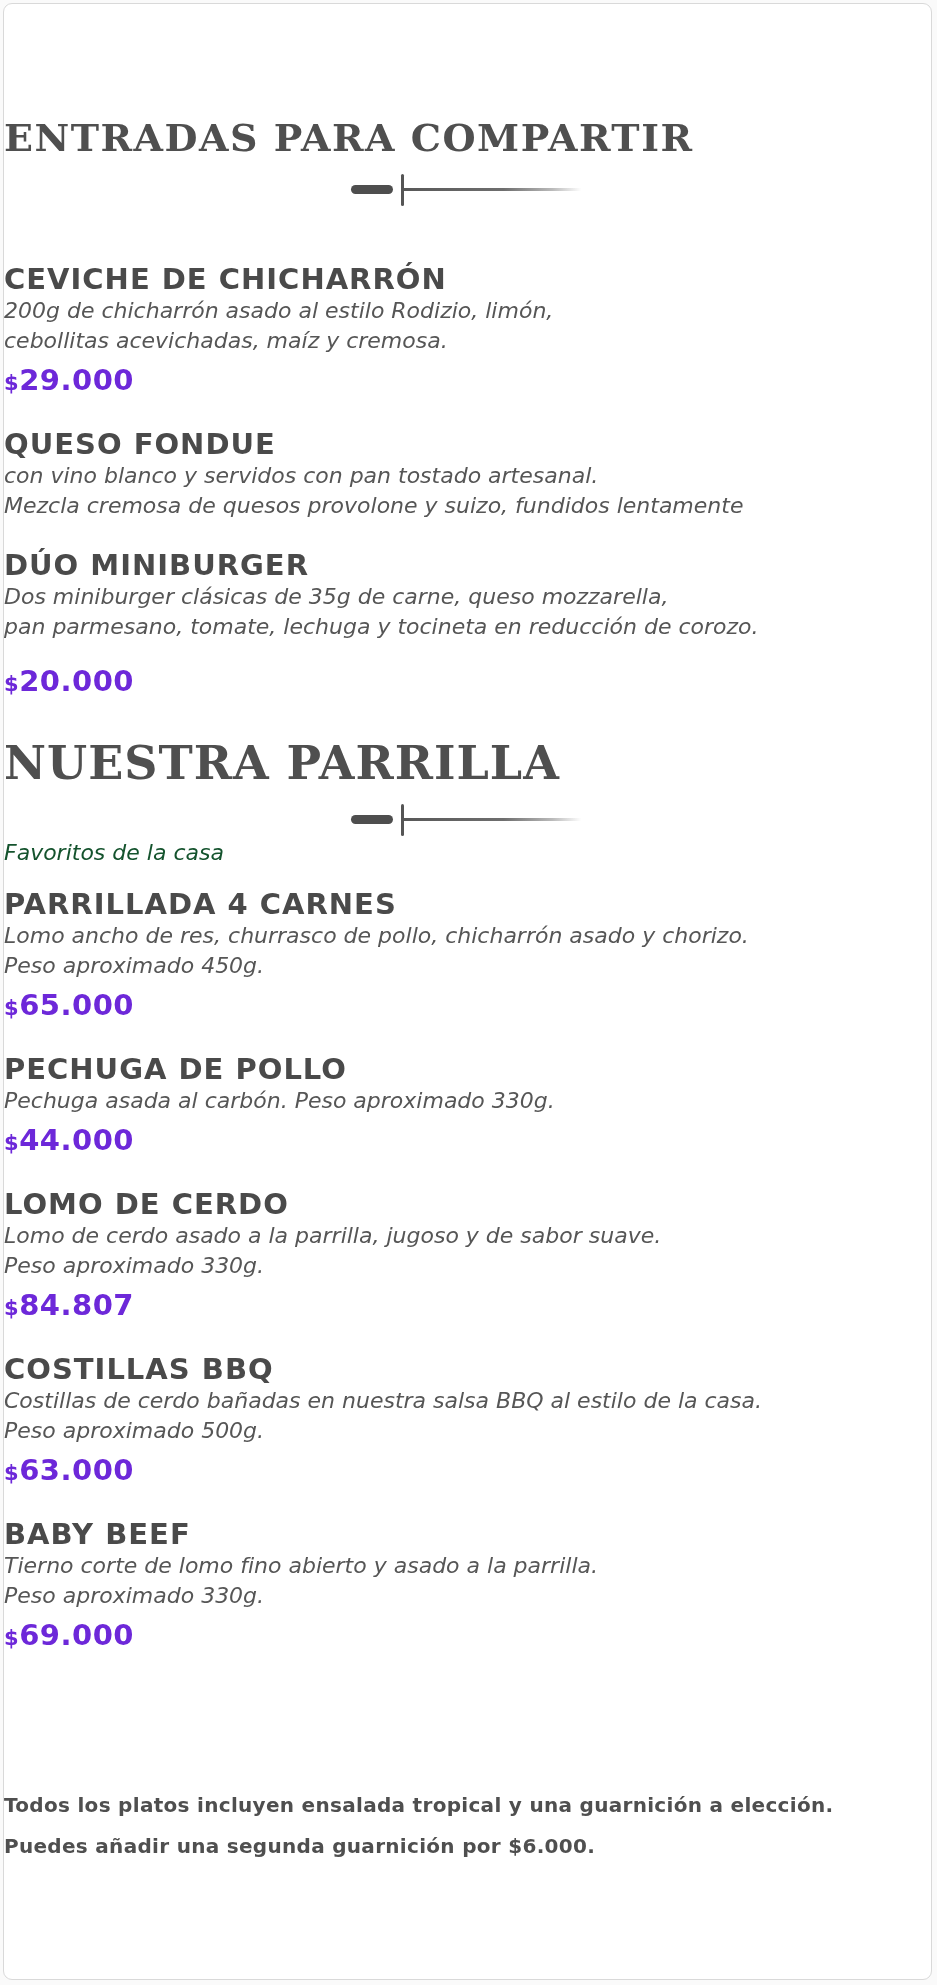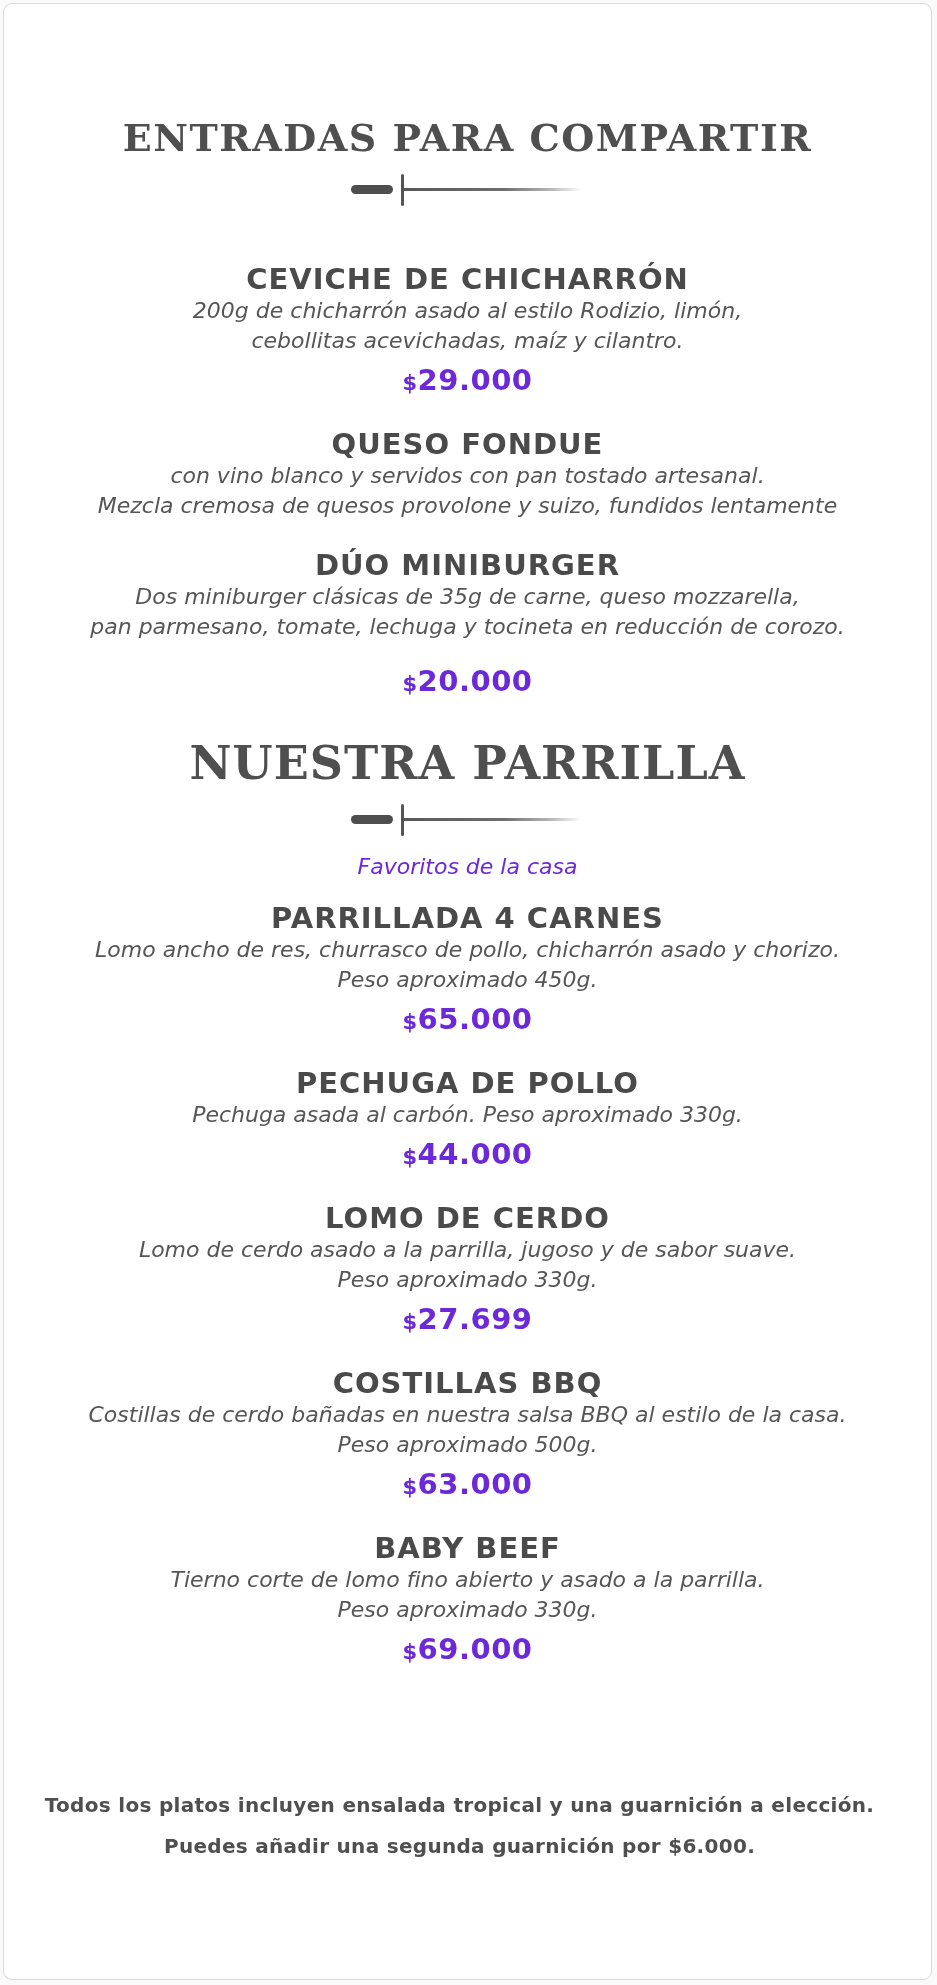--- a/index.html
+++ b/index.html
@@ -16,21 +16,20 @@
   }
   .menu-card {
     position: absolute;
     left: 3px; top: 3px;
     width: 929px; height: 1977px;
     box-sizing: border-box;
     background: #ffffff;
     border: 1px solid #d9d9d9;
     border-radius: 9px;
     overflow: hidden;
-    text-align: center;
     color: #4a4a4a;
   }
   .section-heading {
     font-family: "DejaVu Serif", "Liberation Serif", serif;
     font-weight: bold;
     color: #4f4f4f;
     line-height: 1.15;
   }
   .section-entradas { padding-top: 112px; }
   .section-entradas .section-heading {
@@ -66,24 +65,24 @@
     background: #555555;
     border-radius: 2px;
   }
   .skewer .blade {
     position: absolute;
     left: 53px; top: 14px;
     width: 181px; height: 3px;
     background: linear-gradient(to right, #585858 0%, #6e6e6e 55%, rgba(130,130,130,0.55) 82%, rgba(140,140,140,0) 98%);
   }
   .section-subtitle {
-    margin-top: 18px;
+    margin-top: 4px;
     font-size: 22px;
     font-style: italic;
-    color: #6d28d9;
+    color: #14532d;
   }
   .items { margin-top: 56px; }
   .section-parrilla .items { margin-top: 22px; }
   .menu-item { margin-bottom: 27px; }
   .item-name {
     font-size: 29px;
     font-weight: bold;
     letter-spacing: 1px;
     color: #4a4a4a;
     line-height: 34px;
@@ -133,21 +132,21 @@
           <span class="guard"></span>
           <span class="blade"></span>
         </div>
       </div>
 
       <div class="items">
         <div class="menu-item">
           <div class="item-name">CEVICHE DE CHICHARRÓN</div>
           <div class="item-desc">
             <div>200g de chicharrón asado al estilo Rodizio, limón,</div>
-            <div>cebollitas acevichadas, maíz y cilantro.</div>
+            <div>cebollitas acevichadas, maíz y cremosa.</div>
           </div>
           <div class="item-price"><span class="symbol">$</span><span>29.000</span></div>
         </div>
 
         <div class="menu-item">
           <div class="item-name">QUESO FONDUE</div>
           <div class="item-desc">
             <div>con vino blanco y servidos con pan tostado artesanal.</div>
             <div>Mezcla cremosa de quesos provolone y suizo, fundidos lentamente</div>
           </div>
@@ -192,21 +191,21 @@
           </div>
           <div class="item-price"><span class="symbol">$</span><span>44.000</span></div>
         </div>
 
         <div class="menu-item">
           <div class="item-name">LOMO DE CERDO</div>
           <div class="item-desc">
             <div>Lomo de cerdo asado a la parrilla, jugoso y de sabor suave.</div>
             <div>Peso aproximado 330g.</div>
           </div>
-          <div class="item-price"><span class="symbol">$</span><span>27.699</span></div>
+          <div class="item-price"><span class="symbol">$</span><span>84.807</span></div>
         </div>
 
         <div class="menu-item">
           <div class="item-name">COSTILLAS BBQ</div>
           <div class="item-desc">
             <div>Costillas de cerdo bañadas en nuestra salsa BBQ al estilo de la casa.</div>
             <div>Peso aproximado 500g.</div>
           </div>
           <div class="item-price"><span class="symbol">$</span><span>63.000</span></div>
         </div>

